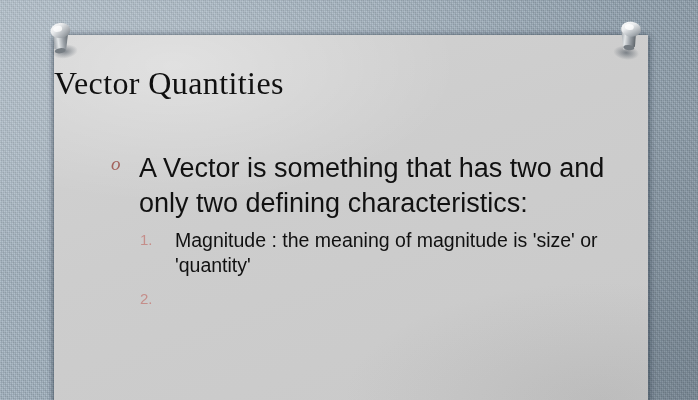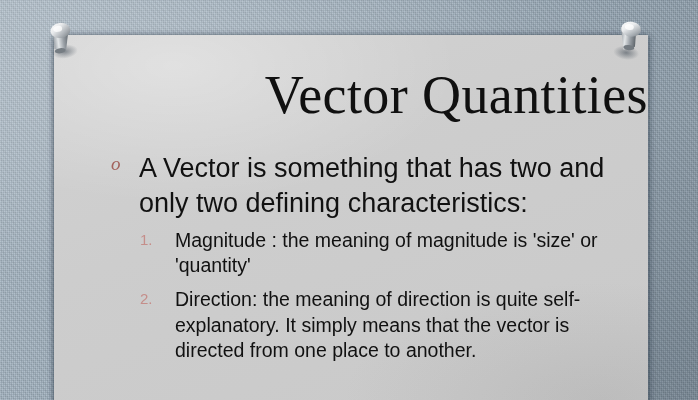--- a/index.html
+++ b/index.html
@@ -68,23 +68,23 @@
     position: absolute;
     inset: 0;
     padding: 0;
   }
 
   .slide-title {
     position: absolute;
     left: 0;
     right: 0;
     top: 32px;
-    text-align: right;
+    text-align: left;
     font-family: "Liberation Serif", "DejaVu Serif", serif;
-    font-size: 54px;
+    font-size: 32px;
     line-height: 1.05;
     color: #101010;
     letter-spacing: 0.4px;
     white-space: nowrap;
   }
 
   .body-block {
     position: absolute;
     left: 54px;
     top: 116px;
@@ -183,21 +183,20 @@
 
         <ul class="sub-list">
 
           <li class="sub-item">
             <span class="sub-number">1.</span>
             <span class="sub-text">Magnitude : the meaning of magnitude is 'size' or 'quantity'</span>
           </li>
 
           <li class="sub-item">
             <span class="sub-number">2.</span>
-            <span class="sub-text">Direction: the meaning of direction is quite self-explanatory. It simply means that the vector is directed from one place to another.</span>
           </li>
 
         </ul>
       </div>
     </div>
   </div>
 
   <svg class="pin pin-left" viewBox="0 0 46 52">
     <defs>
       <linearGradient id="pinHeadL" x1="0" y1="0" x2="1" y2="1">

